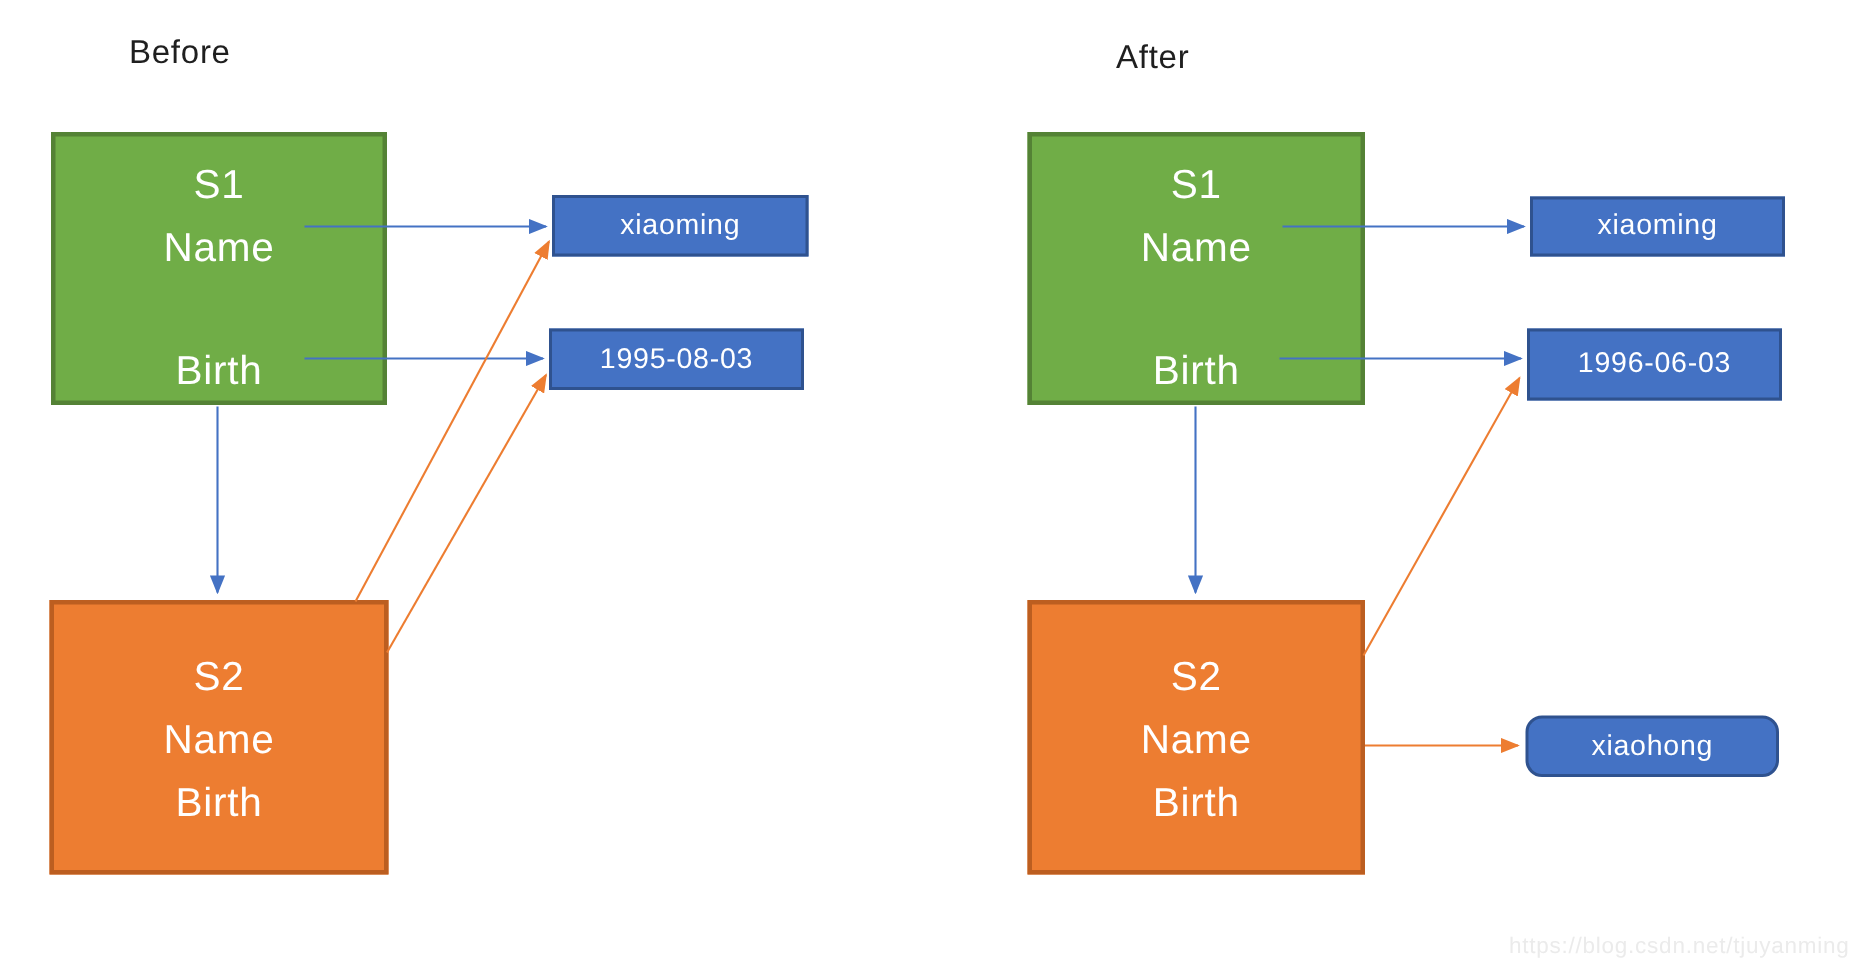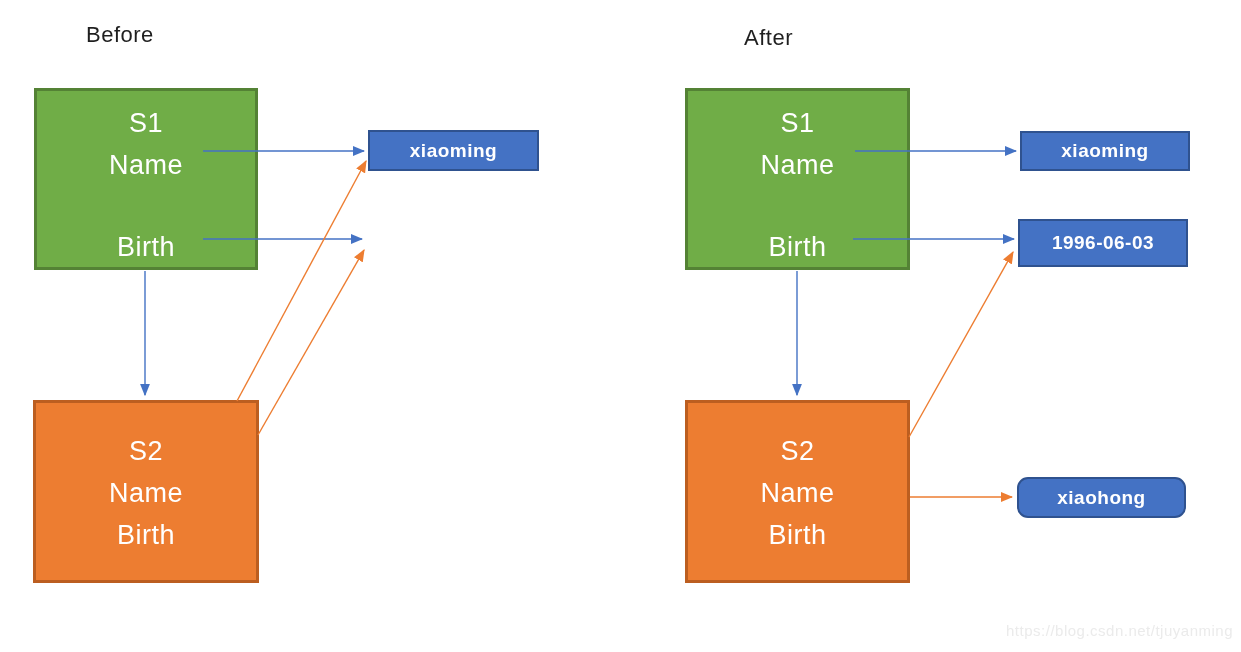--- a/index.html
+++ b/index.html
@@ -53,21 +53,21 @@
   .s1-pad { padding-top: 11px; }
   .gap-above { margin-top: 40px; }
   .s2-pad { padding-top: 27px; }
   .val-box {
     position: absolute;
     box-sizing: border-box;
     background: var(--blue);
     border: 2px solid var(--blue-border);
     color: #ffffff;
     font-size: 19px;
-    font-weight: 700;
+    font-weight: 400;
     letter-spacing: 0.5px;
     display: flex;
     align-items: center;
     justify-content: center;
     z-index: 2;
   }
   .ln-blue { stroke: var(--arrow-blue); stroke-width: 1.4; fill: none; }
   .ln-orange { stroke: var(--arrow-orange); stroke-width: 1.4; fill: none; }
   .mk-blue { fill: var(--arrow-blue); }
   .mk-orange { fill: var(--arrow-orange); }
@@ -113,20 +113,21 @@
   <div class="panel-title" style="left:86px; top:22px;">Before</div>
   <div class="panel-title" style="left:744px; top:25px;">After</div>
 
   <div class="obj-box green s1-pad" style="left:34px; top:88px; width:224px; height:182px;">
     <div class="obj-line">S1</div>
     <div class="obj-line">Name</div>
     <div class="obj-line gap-above">Birth</div>
   </div>
 
   <div class="val-box" style="left:368px; top:130px; width:171px; height:41px;">xiaoming</div>
+  <div class="val-box" style="left:366px; top:219px; width:170px; height:41px;">1995-08-03</div>
 
   <div class="obj-box orange s2-pad" style="left:33px; top:400px; width:226px; height:183px;">
     <div class="obj-line">S2</div>
     <div class="obj-line">Name</div>
     <div class="obj-line">Birth</div>
   </div>
 
   <div class="obj-box green s1-pad" style="left:685px; top:88px; width:225px; height:182px;">
     <div class="obj-line">S1</div>
     <div class="obj-line">Name</div>

